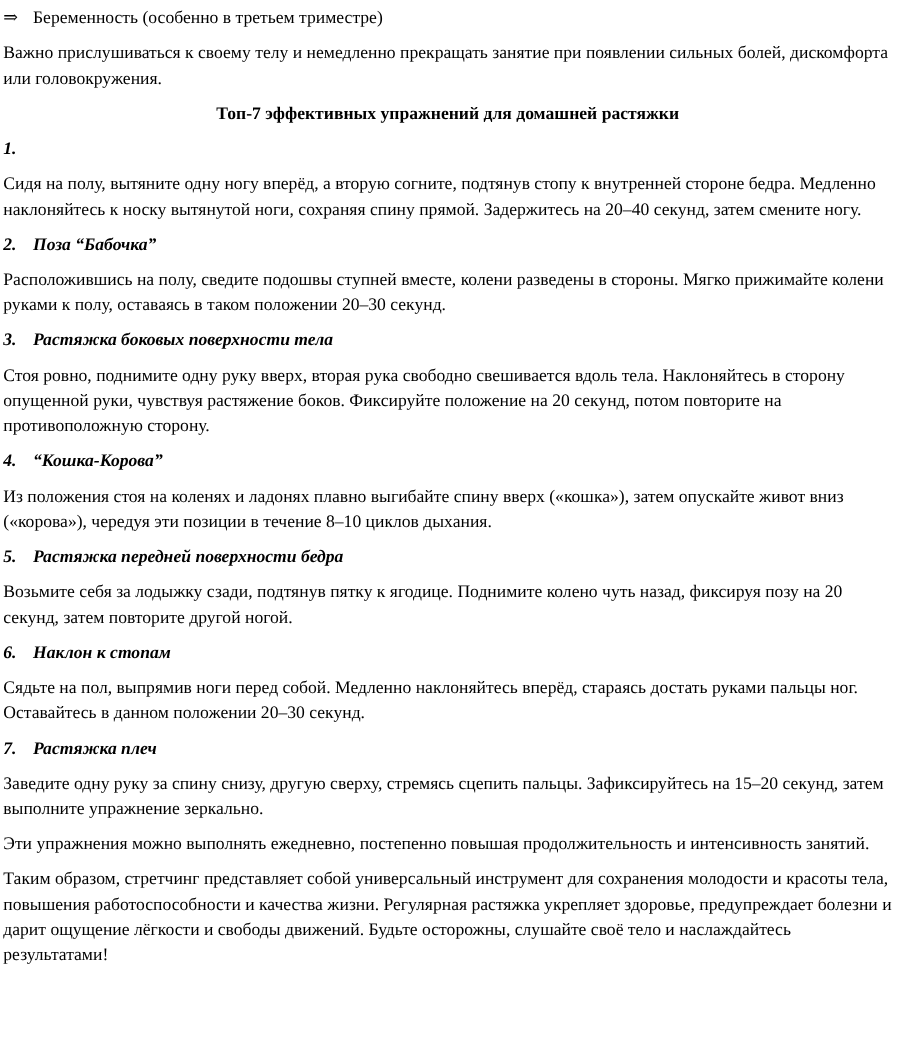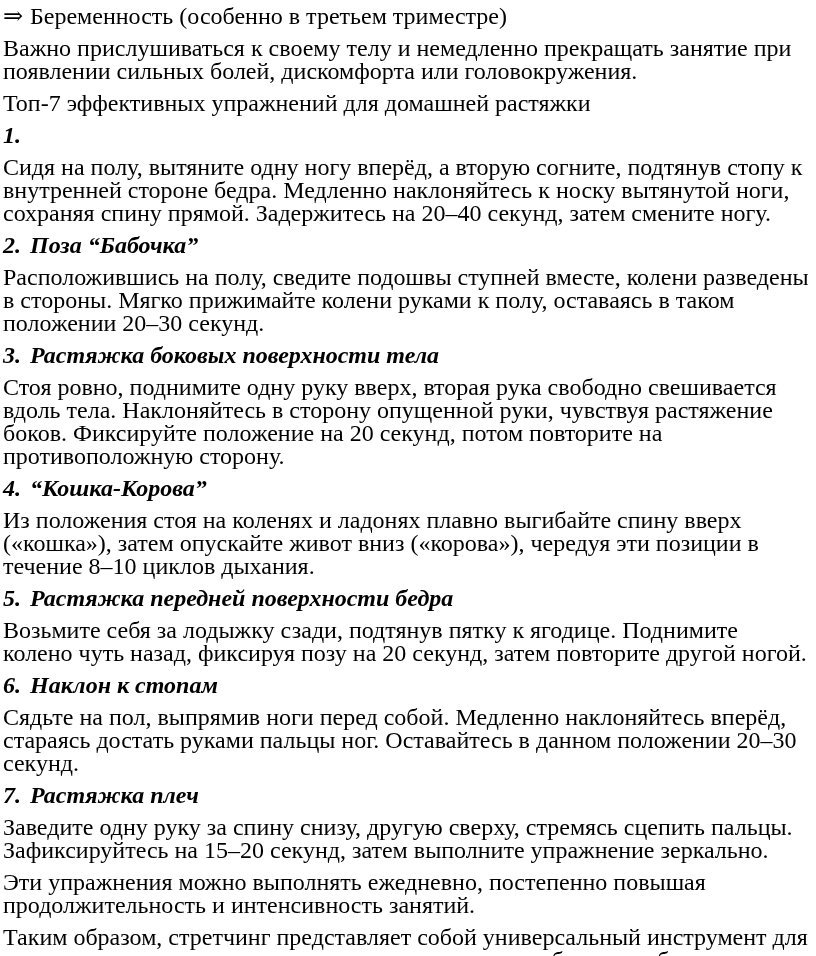--- a/index.html
+++ b/index.html
@@ -18,34 +18,35 @@
     line-height: 23px;
     color: #000000;
     background: #ffffff;
   }
   .doc p,
   .doc h2,
   .doc .ex-head,
   .doc .arrow-item {
     margin: 0 0 9px 0;
     padding: 0;
-    font-size: 24px;
+    font-size: 16px;
     line-height: 23px;
   }
   .arrow-item {
     padding-left: 54px;
   }
   .arrow-marker {
     display: inline-block;
     width: 27px;
     font-weight: normal;
   }
   h2.sec-heading {
-    font-weight: normal;
+    font-weight: bold;
     font-style: normal;
+    text-align: center;
   }
   .ex-head {
     padding-left: 25px;
     font-weight: bold;
     font-style: italic;
     display: flex;
   }
   .ex-num {
     display: inline-block;
     width: 27px;

